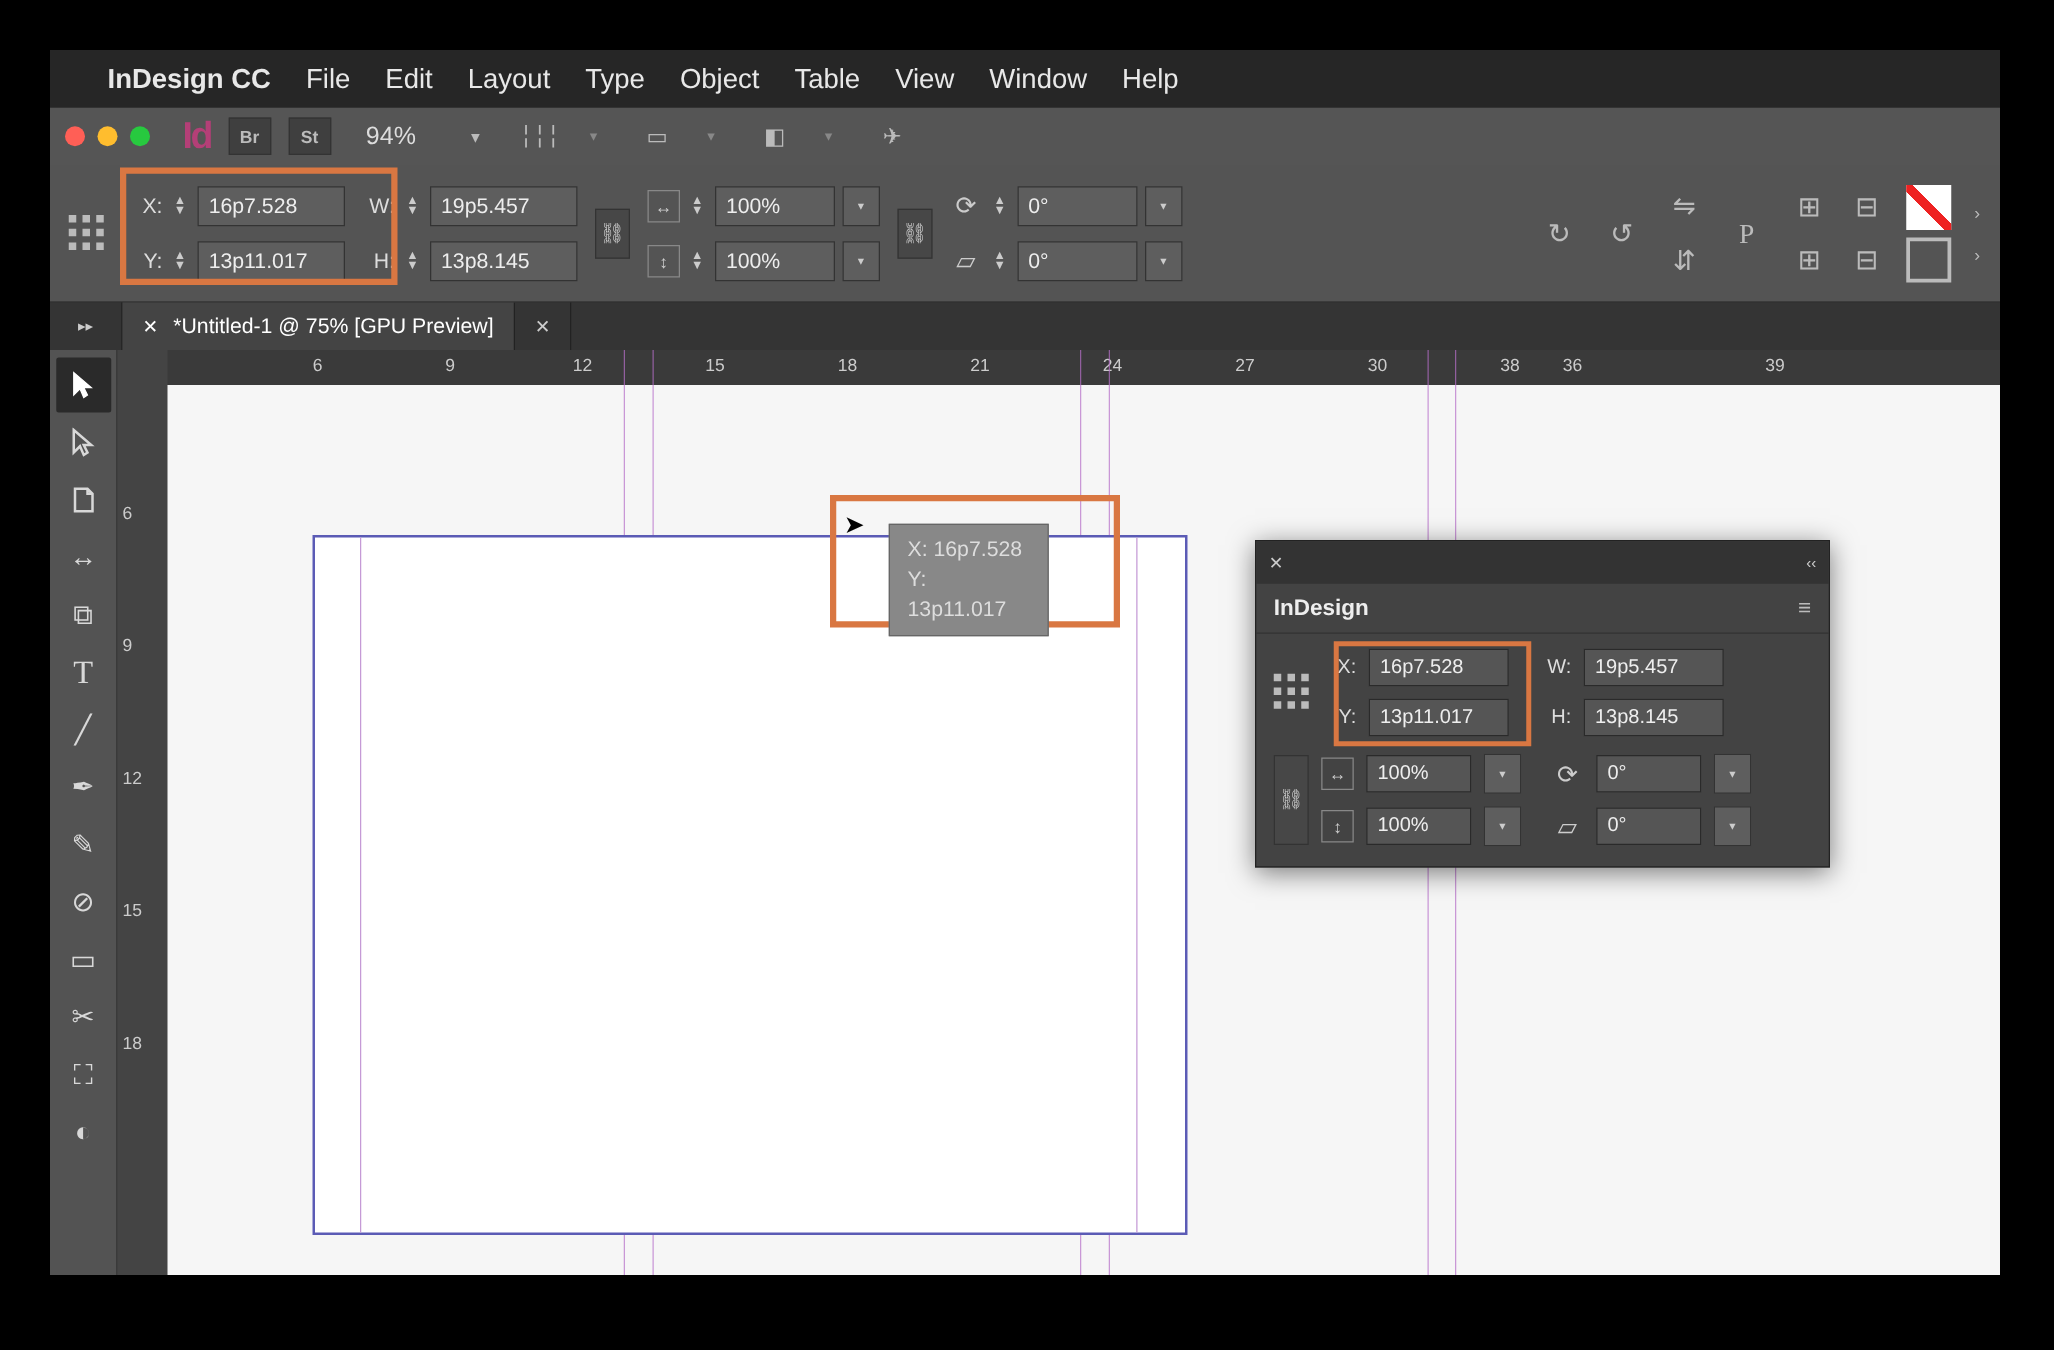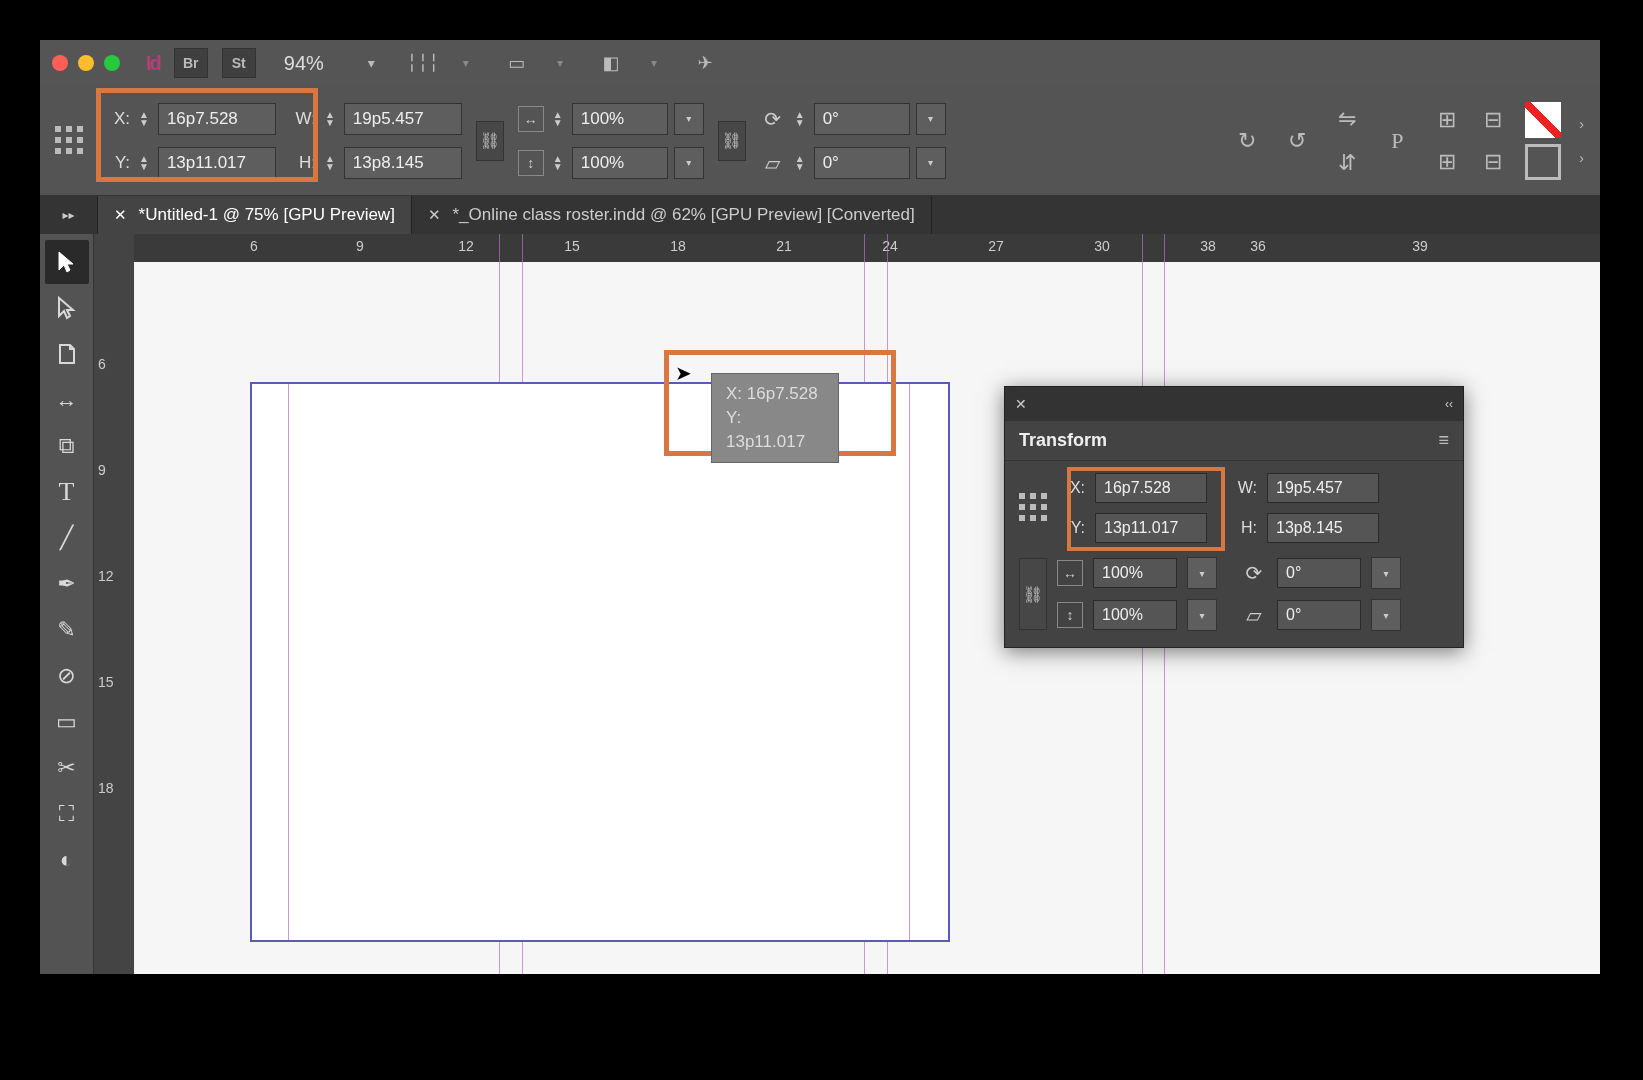--- a/index.html
+++ b/index.html
@@ -8,21 +8,21 @@
   
   .menubar { height: 46px; background: #262626; display: flex; align-items: center; padding: 0 18px; gap: 28px; color: #e8e8e8; font-size: 22px; font-weight: 500; }
   .menubar .apple { font-size: 26px; }
   .menubar .appname { font-weight: 800; }
   .menubar .mitem { cursor: default; }
   
   .utilrow { height: 46px; background: #555; display: flex; align-items: center; padding: 0 12px; gap: 14px; }
   .traffic { display: flex; gap: 10px; margin-right: 12px; }
   .dot { width: 16px; height: 16px; border-radius: 50%; }
   .dot.r { background:#ff5f56;} .dot.y{background:#ffbd2e;} .dot.g{background:#27c93f;}
-  .id-logo { color:#b43f77; font-weight:900; font-size:20px; letter-spacing:-2px;}
+  .id-logo { color:#b43f77; font-weight:900; font-size:30px; letter-spacing:-2px;}
   .sqbtn { width:34px; height:30px; background:#3f3f3f; color:#bbb; display:flex; align-items:center; justify-content:center; font-weight:700; font-size:14px; border:1px solid #333;}
   .zoomval { color:#ddd; font-size:20px; margin-left:14px; }
   .chev { color:#bbb; margin-left:30px; font-size:14px;}
   .util-icon { width:40px; height:30px; display:flex; align-items:center; justify-content:center; color:#bbb; font-size:18px; margin-left:14px;}
   .util-sep { margin-left:6px; color:#888; font-size:12px;}
   
   .ctrlpanel { height: 110px; background:#545454; display:flex; align-items:stretch; padding: 6px 10px; gap: 14px; position:relative; border-bottom:1px solid #333;}
   .ref-icon { width:40px; display:flex; align-items:center; justify-content:center;}
   .grid9 { width:30px; height:30px; display:grid; grid-template-columns:repeat(3,1fr); grid-template-rows:repeat(3,1fr); gap:3px;}
   .grid9 span { background:#bbb; width:6px; height:6px;}
@@ -82,20 +82,33 @@
   .p-cols { display:flex; flex-direction:column; gap:10px;}
   .p-num { background:#555; border:1px solid #2a2a2a; color:#eee; padding:4px 8px; font-size:16px; width:112px; height:30px;}
   .p-lbl { color:#ddd; font-size:16px; width:22px; text-align:right;}
   .p-orange { position:absolute; border:4px solid #d97742; pointer-events:none;}
 </style>
 </head>
 <body>
 
 <div class="window-wrap">
 
+  <div class="menubar">
+    <span class="apple"></span>
+    <span class="appname">InDesign CC</span>
+    <span class="mitem">File</span>
+    <span class="mitem">Edit</span>
+    <span class="mitem">Layout</span>
+    <span class="mitem">Type</span>
+    <span class="mitem">Object</span>
+    <span class="mitem">Table</span>
+    <span class="mitem">View</span>
+    <span class="mitem">Window</span>
+    <span class="mitem">Help</span>
+  </div>
 
   <div class="utilrow">
     <div class="traffic">
       <div class="dot r"></div>
       <div class="dot y"></div>
       <div class="dot g"></div>
     </div>
     <span class="id-logo">Id</span>
     <div class="sqbtn">Br</div>
     <div class="sqbtn">St</div>
@@ -209,21 +222,20 @@
   </div>
 
   <div class="docbar">
     <div class="dock-arrows">▸▸</div>
     <div class="doctab active">
       <span class="x">✕</span>
       <span>*Untitled-1 @ 75% [GPU Preview]</span>
     </div>
     <div class="doctab">
       <span class="x">✕</span>
-      <span>*_Online class roster.indd @ 62% [GPU Preview] [Converted]</span>
     </div>
   </div>
 
   <div class="workspace">
 
     <div class="tool-rail">
       <div class="tool sel">
           <svg viewBox="0 0 24 24">
             <path d="M4 2 L4 20 L9 15 L12 22 L15 20 L12 14 L18 14 Z"></path>
           </svg>
@@ -296,21 +308,21 @@
             <div>Y: 13p11.017</div>
           </div>
         </div>
 
         <div class="panel" style="left:870px; top:124px; width:460px;">
           <div class="panel-tabbar">
             <span class="px">✕</span>
             <span class="coll">‹‹</span>
           </div>
           <div class="panel-header">
-            <span>Transform</span>
+            <span>InDesign</span>
             <span class="menu">≡</span>
           </div>
           <div class="panel-body">
             <div class="p-row" style="position:relative">
               <div class="grid9">
                   <span></span>
                   <span></span>
                   <span></span>
                   <span></span>
                   <span></span>

